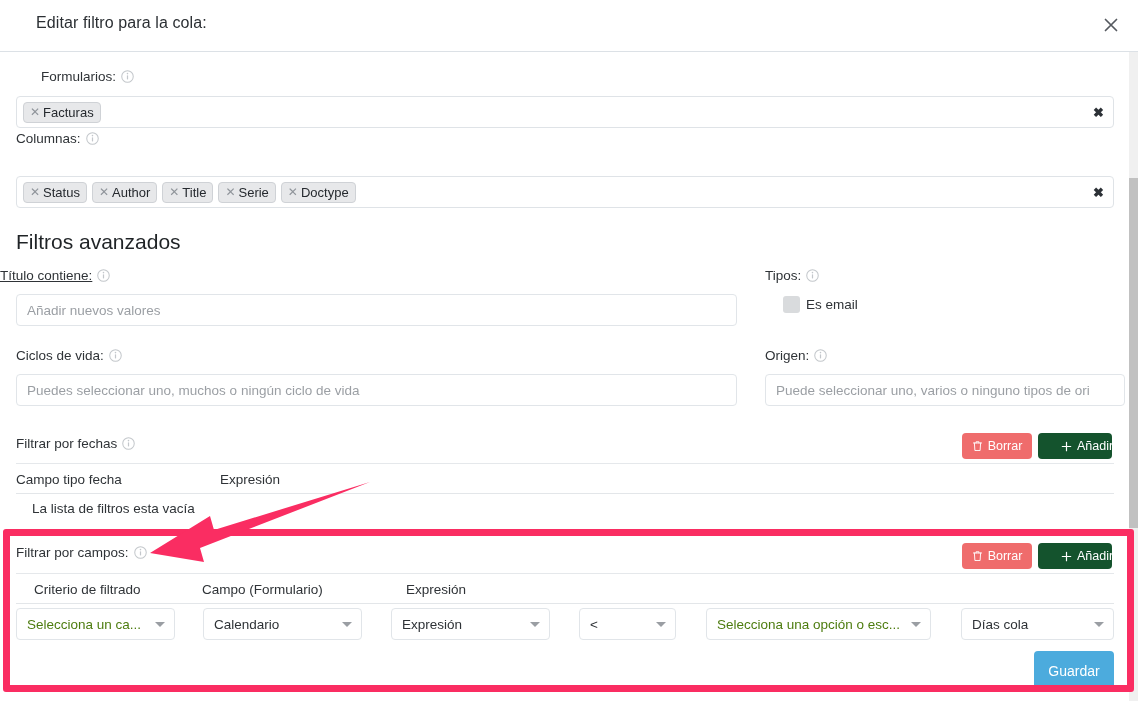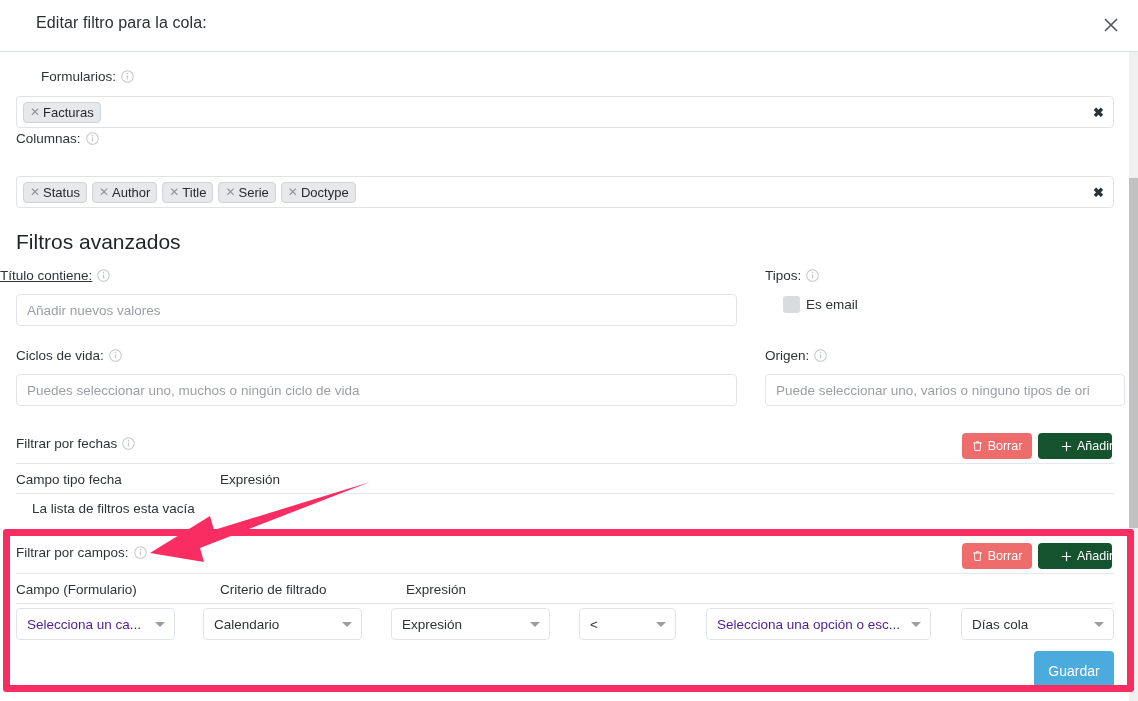--- a/index.html
+++ b/index.html
@@ -183,21 +183,21 @@
     display: flex;
     align-items: center;
     padding: 0 26px 0 10px;
     font-size: 13.5px;
     color: #2e3236;
     background: #fff;
     cursor: pointer;
     overflow: hidden;
     white-space: nowrap;
   }
-  .sel.placeholder { color: #4c1d95; }
+  .sel.placeholder { color: #4d7c0f; }
   .caret {
     position: absolute;
     right: 9px; top: 50%;
     margin-top: -2px;
     width: 0; height: 0;
     border-left: 5px solid transparent;
     border-right: 5px solid transparent;
     border-top: 5px solid #9a9ea3;
   }
 
@@ -426,22 +426,22 @@
         <svg width="11" height="11" viewBox="0 0 12 12">
           <path d="M6 1.4 v9.2 M1.4 6 h9.2" stroke="#ffffff" stroke-width="1.3" stroke-linecap="round"></path>
         </svg>
       </span>
       <span>Añadir</span>
     </div>
 
     <div class="tbl-sep" style="position:absolute;left:16px;top:521px;width:1098px;height:1px;"></div>
 
     <div style="position:absolute;left:16px;top:530px;width:1098px;display:flex;font-size:13.5px;color:#2f3337;">
+      <div style="width:186px;border-bottom:1px solid #e3e6e9;padding-bottom:6px;padding-left:18px;">Criterio de filtrado</div>
       <div style="width:186px;border-bottom:1px solid #e3e6e9;padding-bottom:6px;">Campo (Formulario)</div>
-      <div style="width:186px;border-bottom:1px solid #e3e6e9;padding-bottom:6px;padding-left:18px;">Criterio de filtrado</div>
       <div style="flex:1;border-bottom:1px solid #e3e6e9;padding-bottom:6px;padding-left:18px;">Expresión</div>
     </div>
 
     <div style="position:absolute;left:16px;top:556px;width:1098px;">
 
       <div class="sel placeholder" style="position:absolute;left:0px;top:0px;width:159px;">
         <span>Selecciona un ca...</span>
         <span class="caret"></span>
       </div>
 

